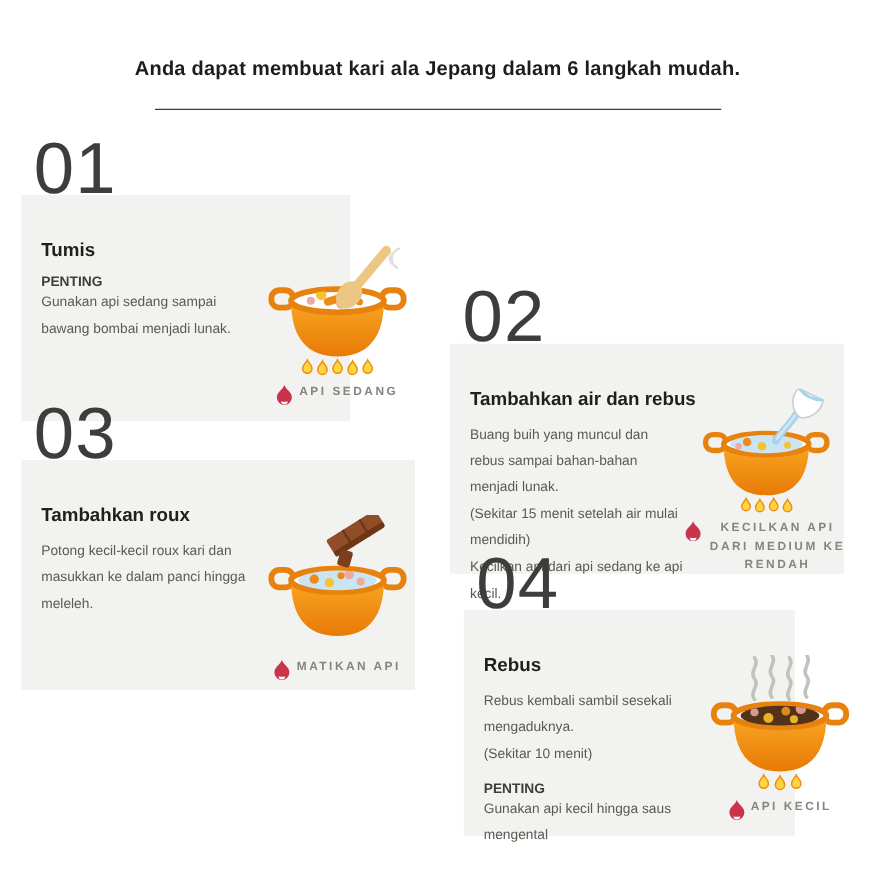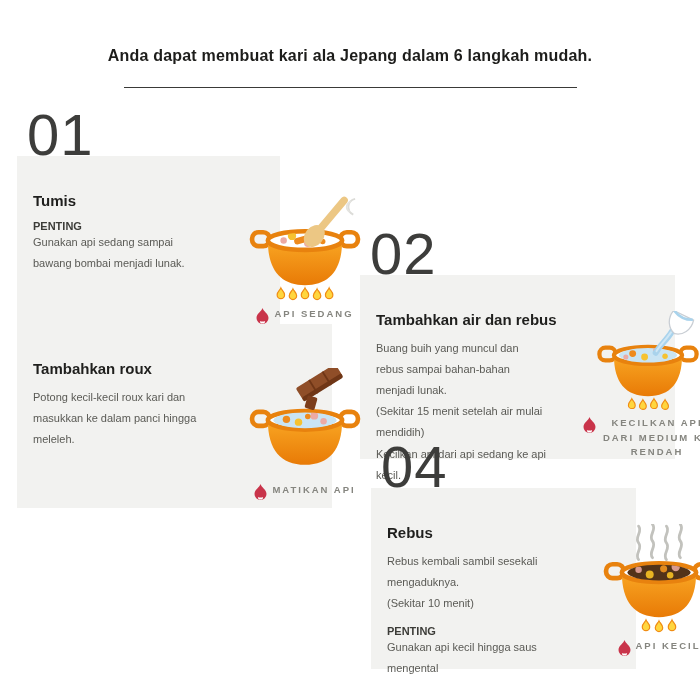--- a/index.html
+++ b/index.html
@@ -5,21 +5,21 @@
   html,body{margin:0;padding:0;background:#ffffff;}
   .page{position:relative;width:700px;height:700px;background:#ffffff;overflow:hidden;
         font-family:"Liberation Sans","DejaVu Sans",sans-serif;}
   .title{position:absolute;top:47px;left:0;width:700px;text-align:center;
          font-size:16px;font-weight:bold;color:#1d1d1b;letter-spacing:.2px;}
   .title-rule{position:absolute;top:87px;left:124px;width:453px;height:0;
               border-top:1px solid #3a3a38;}
   .step{position:absolute;}
   .step-num{position:relative;z-index:2;margin:0 0 -2px 10px;
             font-size:58px;font-weight:200;line-height:46px;color:#3d3d3b;letter-spacing:1px;}
-  .card{background:#f2f2f0;box-sizing:border-box;padding:36px 8px 0 16px;display:flex;gap:35px;}
+  .card{background:#f2f2f0;box-sizing:border-box;padding:36px 8px 0 16px;display:flex;}
   .text-col{width:172px;flex:0 0 172px;}
   .illus-col{flex:1;display:flex;flex-direction:column;align-items:center;}
   .illus-col svg{display:block;}
   h3.step-heading{margin:0 0 10px 0;font-size:15px;font-weight:bold;color:#1f1f1d;white-space:nowrap;}
   .body-text{margin:0;font-size:11px;line-height:1.92;color:#5a5a55;white-space:pre-line;}
   .note-label{margin:11px 0 0 0;font-size:11px;font-weight:bold;color:#3c3c38;}
   .note-text{margin:0;font-size:11px;line-height:1.92;color:#5a5a55;}
   .caption{display:flex;align-items:flex-start;justify-content:space-between;gap:5px;margin-top:3px;}
   .caption svg{flex:0 0 auto;margin-top:1px;}
   .caption span{font-size:9.5px;font-weight:bold;letter-spacing:2px;color:#85857f;
@@ -151,20 +151,21 @@
             <path d="M6.5,0 C7.5,3.5 12.5,5.5 12.5,10 A6,6 0 1,1 0.5,10 C0.5,5.5 5.5,3.5 6.5,0 Z" fill="#c9344a"></path>
             <path d="M6.5,15.5 A2.6,2.6 0 0,0 9.1,12.9 C8.2,13.6 4.8,13.6 3.9,12.9 A2.6,2.6 0 0,0 6.5,15.5 Z" fill="#ffffff"></path>
           </svg>
           <span>KECILKAN API DARI MEDIUM KE RENDAH</span>
         </div>
       </div>
     </div>
   </div>
 
   <div class="step step3">
+    <div class="step-num">03</div>
     <div class="card">
       <div class="text-col">
         <h3 class="step-heading">Tambahkan roux</h3>
         <p class="body-text">Potong kecil-kecil roux kari dan masukkan ke dalam panci hingga meleleh.</p>
       </div>
       <div class="illus-col" style="padding-top:8px;">
         <svg width="130" height="112" viewBox="0 0 140 120">
           <defs>
             <linearGradient id="pg3" x1="0" y1="0" x2="0" y2="1">
               <stop offset="0" stop-color="#f9a623"></stop>

